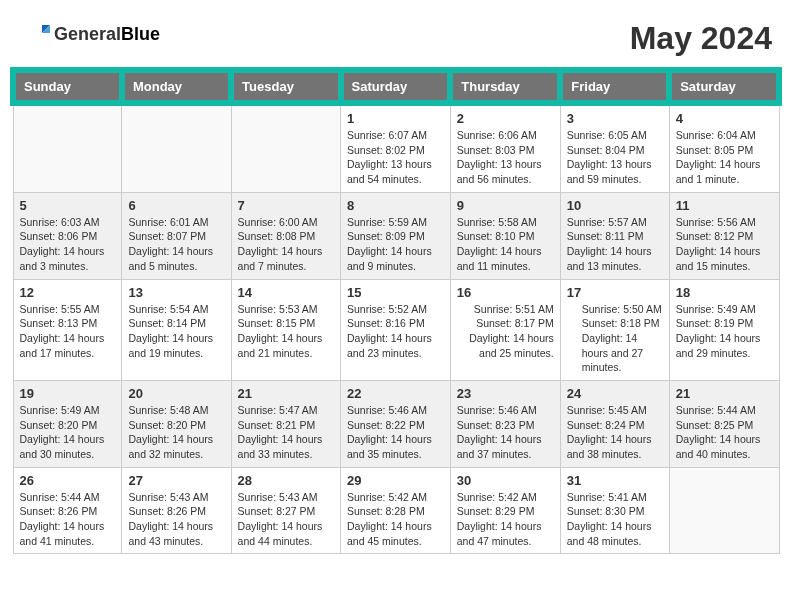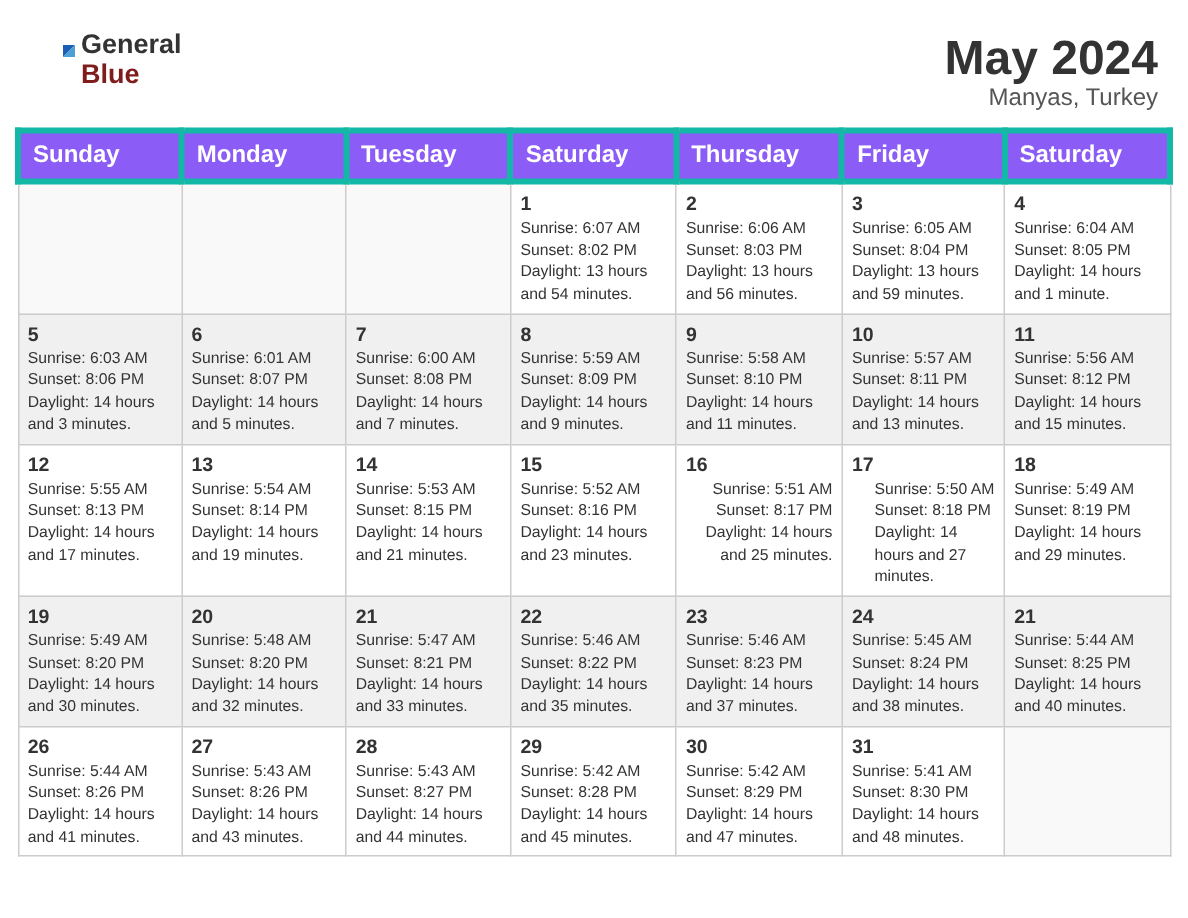--- a/index.html
+++ b/index.html
@@ -15,32 +15,32 @@
       justify-content: space-between;
       align-items: flex-start;
       padding: 10px 10px 5px 10px;
     }
     .logo {
       display: flex;
       align-items: center;
     }
     .logo-text {
       display: flex;
-      flex-direction: column;
+      flex-direction: row;
       line-height: 1.1;
     }
     .logo-general {
       font-size: 18px;
       font-weight: bold;
       color: #333;
     }
     .logo-blue {
       font-size: 18px;
       font-weight: bold;
-      color: #7f1d1d;
+      color: #000000;
     }
     .logo-icon {
       width: 30px;
       height: 30px;
       margin-right: 4px;
     }
     .title-area {
       text-align: right;
     }
     .month-year {
@@ -51,27 +51,27 @@
     .location {
       font-size: 16px;
       color: #555;
     }
     .calendar {
       width: 100%;
       border-collapse: collapse;
       margin-top: 5px;
     }
     .calendar th {
-      background-color: #8b5cf6;
+      background-color: #737373;
       color: white;
       text-align: left;
       padding: 6px 8px;
-      font-size: 16px;
-      font-weight: bold;
-      border: 4px solid #14b8a6;
+      font-size: 13px;
+      font-weight: bold;
+      border: 6px solid #14b8a6;
     }
     .calendar td {
       border: 1px solid #ccc;
       vertical-align: top;
       padding: 5px 6px;
       width: 113px;
       min-height: 80px;
       font-size: 10.5px;
       color: #333;
       background: #fff;
@@ -101,21 +101,20 @@
       <polygon points="22,5 30,5 22,13" fill="#1a5fb4"></polygon>
       <polygon points="22,13 30,13 30,5" fill="#4a9fd4"></polygon>
     </svg>
     <div class="logo-text">
       <span class="logo-general">General</span>
       <span class="logo-blue">Blue</span>
     </div>
   </div>
   <div class="title-area">
     <div class="month-year">May 2024</div>
-    <div class="location">Manyas, Turkey</div>
   </div>
 </div>
 
 <table class="calendar">
   <thead>
     <tr>
     <th>Sunday</th>
         <th>Monday</th>
         <th>Tuesday</th>
         <th>Saturday</th>

